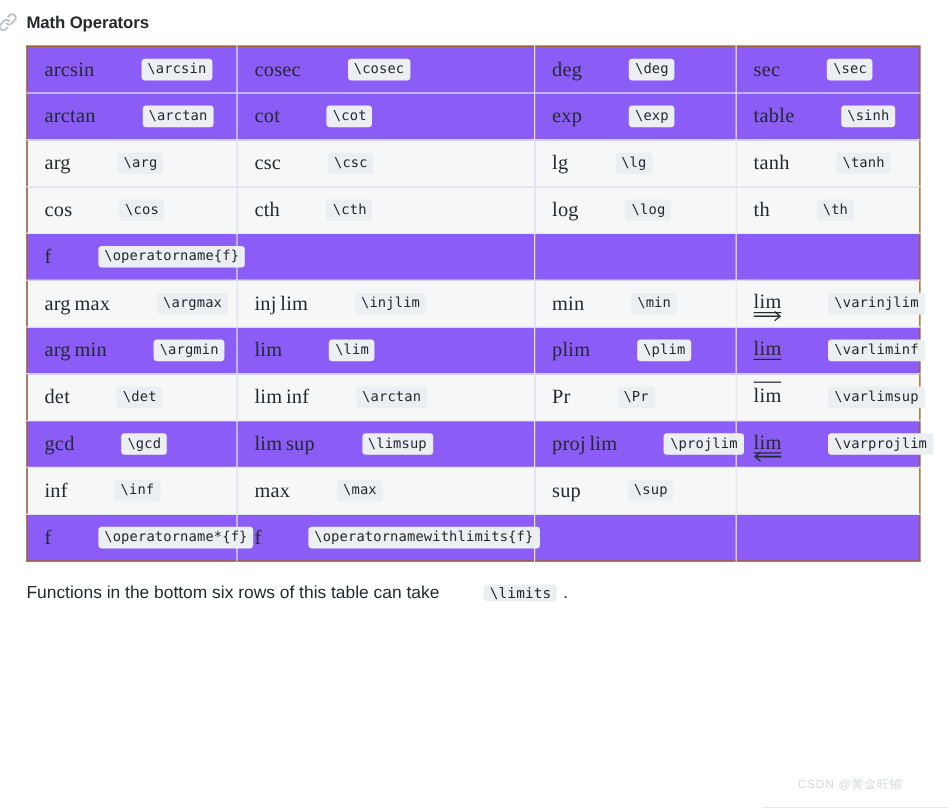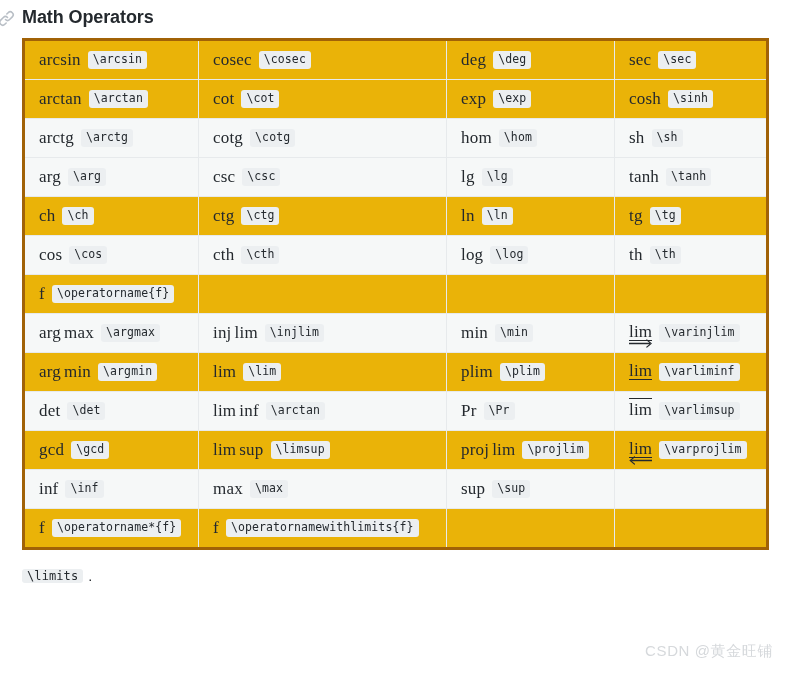--- a/index.html
+++ b/index.html
@@ -31,39 +31,39 @@
     height: 20px;
     flex: 0 0 20px;
     color: #b9bfc6;
     display: flex;
     align-items: center;
     justify-content: center;
     margin-left: -2px;
   }
   .anchor-icon svg { display: block; }
   .page-title {
-    font-size: 18px;
+    font-size: 14px;
     font-weight: 700;
     letter-spacing: -0.1px;
     color: #24292e;
     line-height: 1.2;
     white-space: nowrap;
   }
 
   
   .table-wrap {
     margin: 8px 0 0 22px;
     width: 744px;
   }
   table.ops {
     border-collapse: collapse;
     table-layout: fixed;
     width: 744px;
-    border: 3px solid #a16207;
-    background: #eab308;
+    border: 1px solid #a16207;
+    background: #8b5cf6;
   }
   table.ops col.c1 { width: 175px; }
   table.ops col.c2 { width: 248px; }
   table.ops col.c3 { width: 168px; }
   table.ops col.c4 { width: 153px; }
 
   table.ops td {
     border-right: 1px solid #e7eaec;
     border-bottom: 1px solid #e7eaec;
     height: 38px;
@@ -117,40 +117,41 @@
   code.tex {
     font-family: "DejaVu Sans Mono", "Liberation Mono", monospace;
     font-size: 11.5px;
     background: #eceff1;
     color: #24292e;
     border-radius: 3px;
     padding: 3px 5px 3px 5px;
     line-height: 1;
     white-space: nowrap;
     letter-spacing: 0.1px;
+    margin-left: 32px;
   }
 
   
   .note {
     margin: 18px 0 0 22px;
     font-size: 14.5px;
     color: #24292e;
     display: flex;
     align-items: center;
     gap: 5px;
     white-space: nowrap;
   }
   .note code.tex { font-size: 12px; padding: 1px 5px; }
 
   
   .watermark {
     position: absolute;
-    right: 17px;
+    right: 38px;
     bottom: 12px;
-    font-size: 15px;
+    font-size: 10px;
     color: #d6d9dc;
     letter-spacing: 0.6px;
     white-space: nowrap;
     user-select: none;
   }
 </style>
 </head>
 <body>
 
 <div class="page-header">
@@ -211,48 +212,22 @@
             </div>
           </td>
           <td>
             <div class="cellinner">
               <span class="mathop">exp</span>
               <code class="tex">\exp</code>
             </div>
           </td>
           <td>
             <div class="cellinner">
-              <span class="mathop">cosh</span>
+              <span class="mathop">table</span>
               <code class="tex">\sinh</code>
-            </div>
-          </td>
-        </tr>
-        <tr class="stripe">
-          <td>
-            <div class="cellinner">
-              <span class="mathop">arctg</span>
-              <code class="tex">\arctg</code>
-            </div>
-          </td>
-          <td>
-            <div class="cellinner">
-              <span class="mathop">cotg</span>
-              <code class="tex">\cotg</code>
-            </div>
-          </td>
-          <td>
-            <div class="cellinner">
-              <span class="mathop">hom</span>
-              <code class="tex">\hom</code>
-            </div>
-          </td>
-          <td>
-            <div class="cellinner">
-              <span class="mathop">sh</span>
-              <code class="tex">\sh</code>
             </div>
           </td>
         </tr>
         <tr class="stripe">
           <td>
             <div class="cellinner">
               <span class="mathop">arg</span>
               <code class="tex">\arg</code>
             </div>
           </td>
@@ -265,46 +240,20 @@
           <td>
             <div class="cellinner">
               <span class="mathop">lg</span>
               <code class="tex">\lg</code>
             </div>
           </td>
           <td>
             <div class="cellinner">
               <span class="mathop">tanh</span>
               <code class="tex">\tanh</code>
-            </div>
-          </td>
-        </tr>
-        <tr>
-          <td>
-            <div class="cellinner">
-              <span class="mathop">ch</span>
-              <code class="tex">\ch</code>
-            </div>
-          </td>
-          <td>
-            <div class="cellinner">
-              <span class="mathop">ctg</span>
-              <code class="tex">\ctg</code>
-            </div>
-          </td>
-          <td>
-            <div class="cellinner">
-              <span class="mathop">ln</span>
-              <code class="tex">\ln</code>
-            </div>
-          </td>
-          <td>
-            <div class="cellinner">
-              <span class="mathop">tg</span>
-              <code class="tex">\tg</code>
             </div>
           </td>
         </tr>
         <tr class="stripe">
           <td>
             <div class="cellinner">
               <span class="mathop">cos</span>
               <code class="tex">\cos</code>
             </div>
           </td>
@@ -485,17 +434,18 @@
             </div>
           </td>
           <td></td>
           <td></td>
         </tr>
       </tbody>
   </table>
 </div>
 
 <div class="note">
+  <span>Functions in the bottom six rows of this table can take</span>
   <code class="tex">\limits</code>
   <span>.</span>
 </div>
 
 <div class="watermark">CSDN @黄金旺铺</div>
 
 </body></html>

